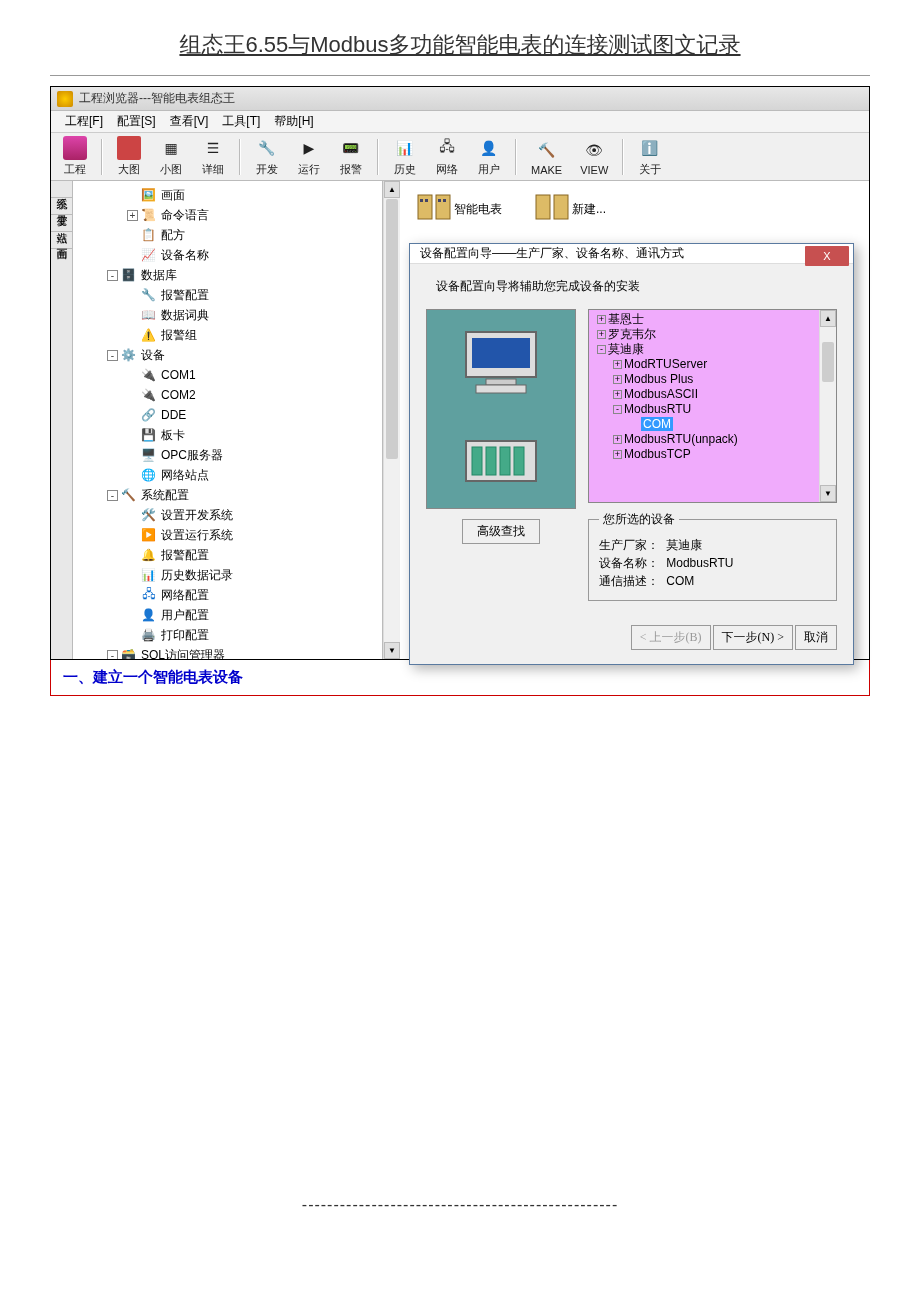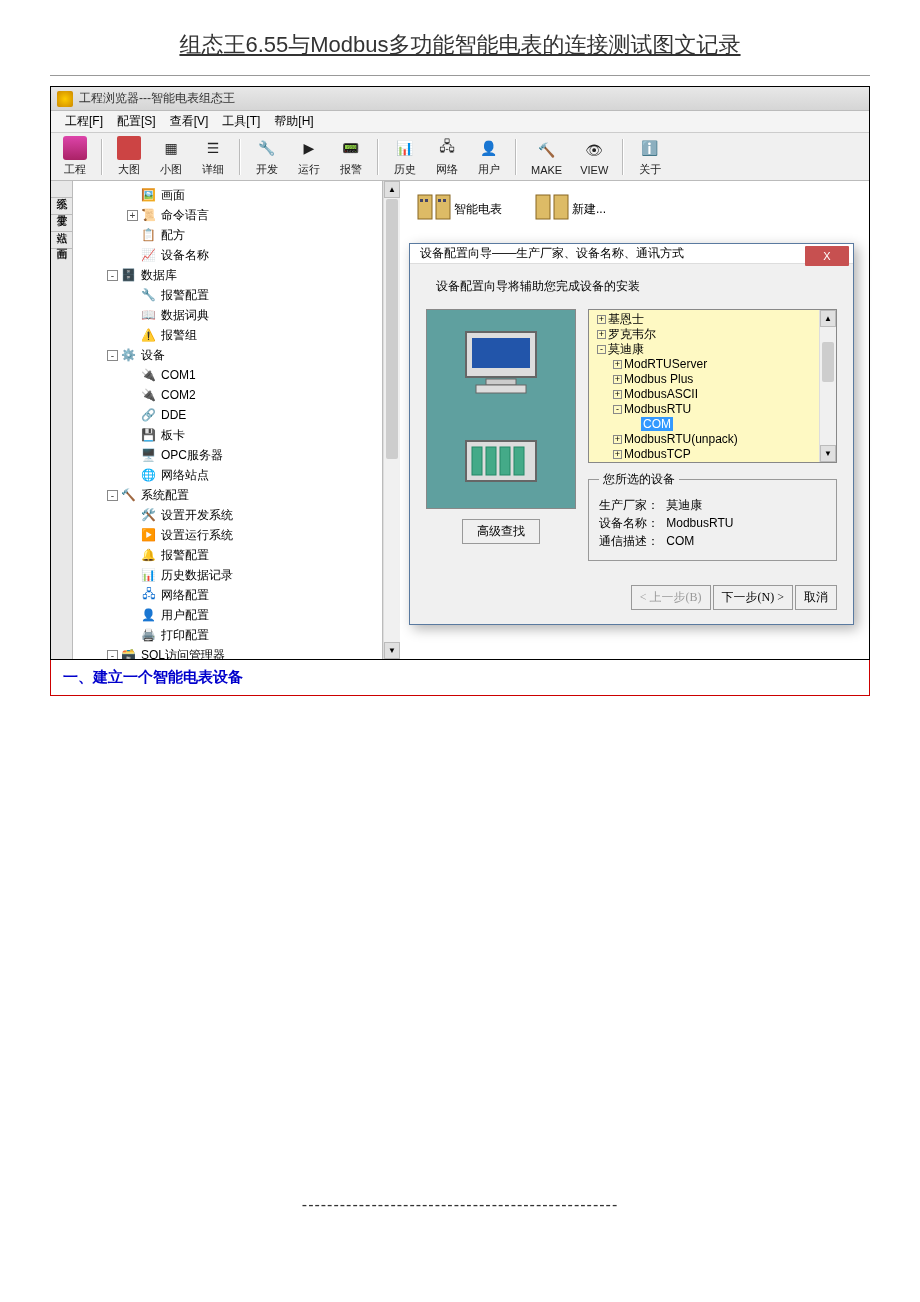--- a/index.html
+++ b/index.html
@@ -47,21 +47,21 @@
     .dialog-close { width: 44px; height: 20px; background: #c75050; color: #fff; display: flex; align-items: center; justify-content: center; font-size: 11px; border-radius: 1px; position: absolute; right: 4px; top: 2px; cursor: pointer; }
     .dialog-body { padding: 14px 16px; }
     .dialog-subtitle { margin-bottom: 14px; padding-left: 10px; }
     .dialog-content { display: flex; gap: 12px; }
     .dialog-image { width: 150px; height: 200px; background: #5fa09f; border: 1px solid #888; position: relative; display: flex; flex-direction: column; align-items: center; justify-content: space-around; }
     .monitor-svg { width: 90px; height: 70px; }
     .rack-svg { width: 90px; height: 60px; }
     .adv-search-btn { margin-top: 10px; padding: 3px 14px; background: #f0f0f0; border: 1px solid #999; font-size: 12px; cursor: pointer; }
     
     .dialog-right { flex: 1; }
-    .device-tree { border: 1px solid #888; background: #fef9c3; height: 154px; overflow: hidden; font-family: SimSun, monospace; font-size: 12px; position: relative; display: flex; }
+    .device-tree { border: 1px solid #888; background: #f0abfc; height: 194px; overflow: hidden; font-family: SimSun, monospace; font-size: 12px; position: relative; display: flex; }
     .device-tree-inner { flex: 1; padding: 2px; }
     .dt-item { padding: 0 2px; line-height: 15px; white-space: nowrap; }
     .dt-selected { background: #3399ff; color: #fff; display: inline; padding: 0 2px; }
     .dt-toggle { display: inline-block; width: 9px; height: 9px; border: 1px solid #888; text-align: center; line-height: 7px; font-size: 9px; margin-right: 2px; vertical-align: middle; }
     
     .fieldset { border: 1px solid #999; margin-top: 8px; padding: 8px 10px 10px; }
     .fieldset legend { font-size: 12px; padding: 0 4px; margin-top: 8px; }
     .fieldset-row { font-family: SimSun, monospace; line-height: 18px; }
     
     .dialog-buttons { display: flex; justify-content: flex-end; gap: 2px; padding: 10px 16px 14px; }

